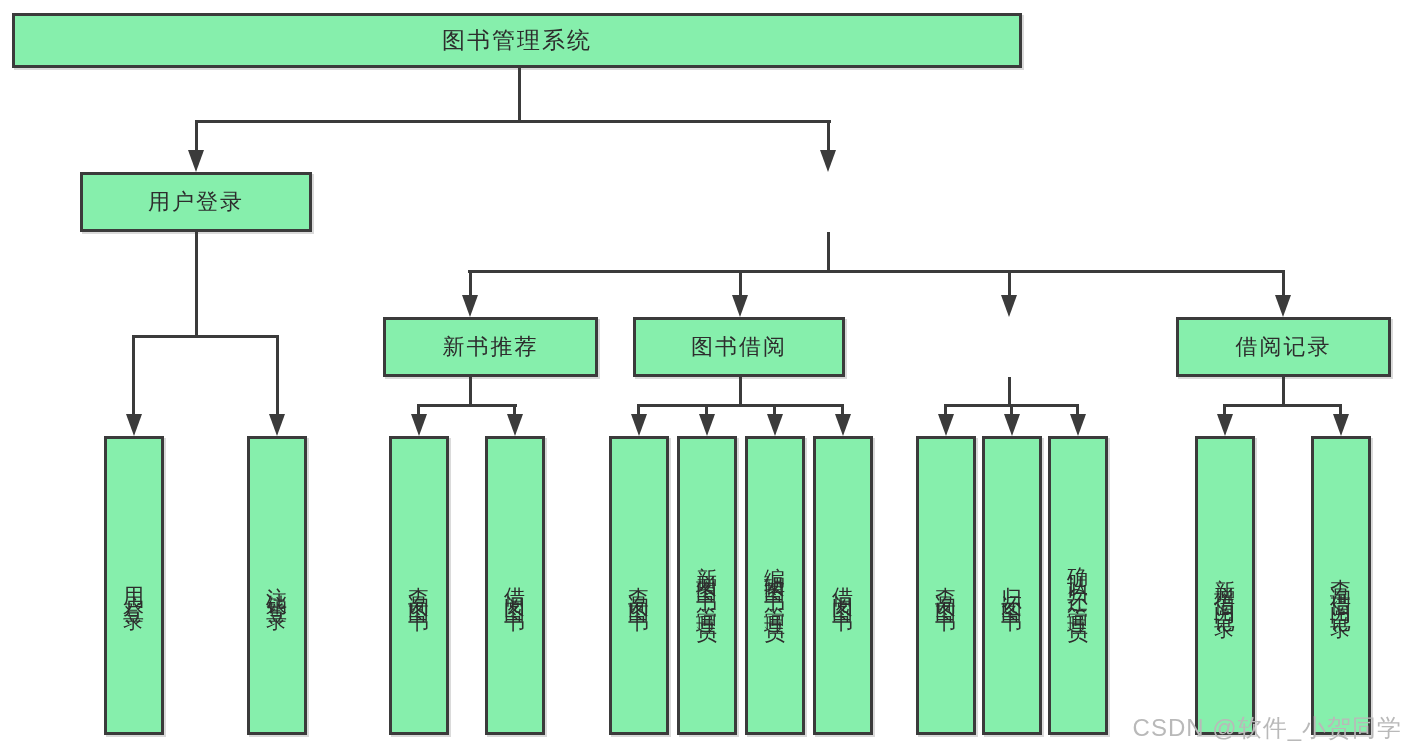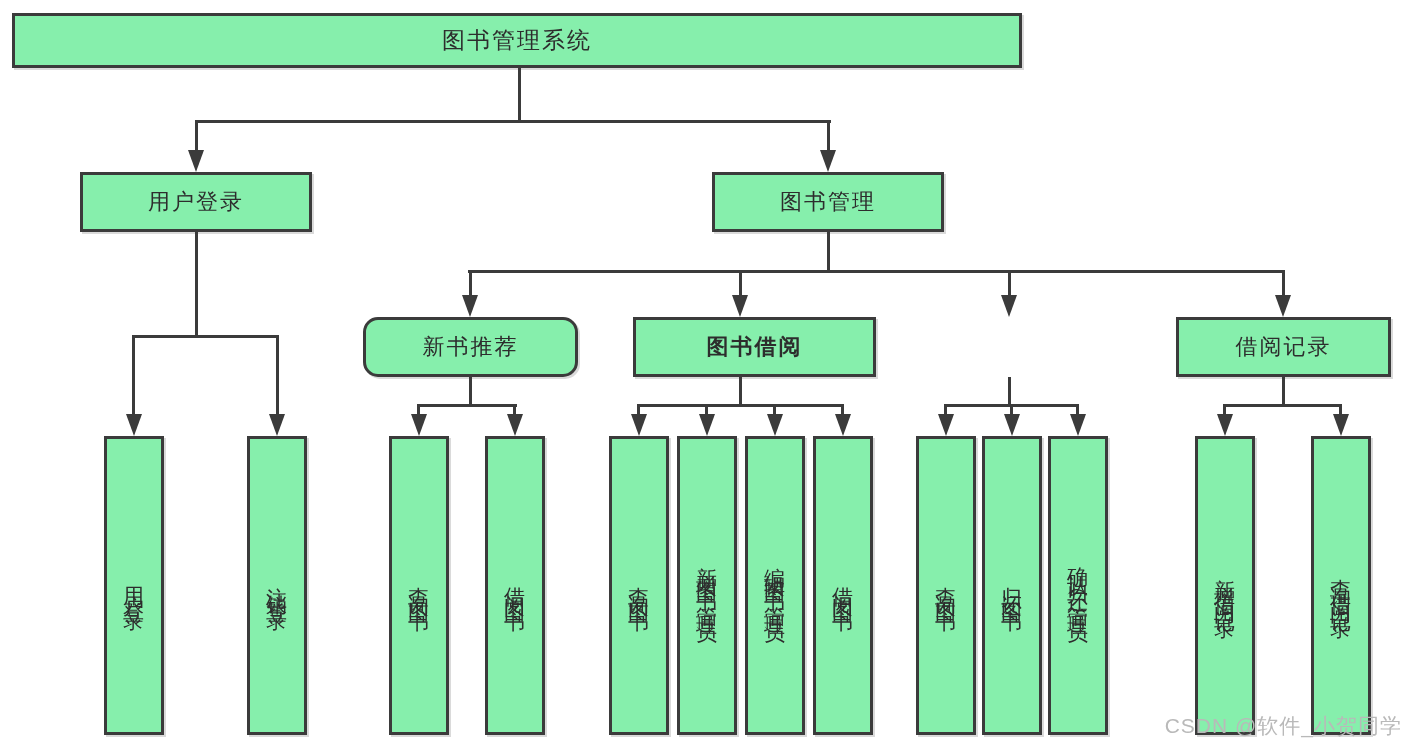--- a/index.html
+++ b/index.html
@@ -9,21 +9,21 @@
   .arrow{position:absolute;width:0;height:0;
          border-left:8px solid transparent;border-right:8px solid transparent;
          border-top:22px solid var(--line,#3b3b3b);}
   .box{position:absolute;background:#86efac;border:3px solid var(--line,#3b3b3b);
        box-sizing:border-box;display:flex;align-items:center;justify-content:center;
        box-shadow:2px 2px 0 rgba(150,150,150,.35);}
   .box-h .lbl{font-size:22px;color:var(--text,#2d2d2d);letter-spacing:2px;white-space:nowrap;}
   .root .lbl{font-size:23px;}
   .box-v .lbl{writing-mode:vertical-rl;text-orientation:mixed;font-size:21px;
               letter-spacing:8px;line-height:1;color:var(--text,#2d2d2d);white-space:nowrap;}
-  .watermark{position:absolute;top:712px;right:3px;font-size:21px;letter-spacing:1px;
+  .watermark{position:absolute;top:712px;right:3px;font-size:24px;letter-spacing:1px;
              color:var(--wm,#b9b9b9);white-space:nowrap;z-index:5;}
 </style>
 </head>
 <body>
 
 <div class="stage">
 
   <div class="box box-h root" style="left:12px;top:13px;width:1010px;height:55px;">
     <span class="lbl">图书管理系统</span>
   </div>
@@ -31,46 +31,43 @@
   <div class="ln" style="left:518px;top:67px;width:3px;height:55px;"></div>
   <div class="ln" style="left:195px;top:120px;width:636px;height:3px;"></div>
   <div class="ln" style="left:195px;top:120px;width:3px;height:32px;"></div>
   <div class="arrow" style="left:188px;top:150px;"></div>
   <div class="ln" style="left:827px;top:120px;width:3px;height:32px;"></div>
   <div class="arrow" style="left:820px;top:150px;"></div>
 
   <div class="box box-h" style="left:80px;top:172px;width:232px;height:60px;">
     <span class="lbl">用户登录</span>
   </div>
-  <div class="box box-h" style="left:712px;top:172px;width:232px;height:60px;">
-    <span class="lbl">图书管理</span>
-  </div>
 
   <div class="ln" style="left:195px;top:232px;width:3px;height:106px;"></div>
   <div class="ln" style="left:133px;top:335px;width:146px;height:3px;"></div>
   <div class="ln" style="left:132px;top:335px;width:3px;height:81px;"></div>
   <div class="arrow" style="left:126px;top:414px;"></div>
   <div class="ln" style="left:276px;top:335px;width:3px;height:81px;"></div>
   <div class="arrow" style="left:269px;top:414px;"></div>
 
   <div class="ln" style="left:827px;top:232px;width:3px;height:41px;"></div>
   <div class="ln" style="left:468px;top:270px;width:817px;height:3px;"></div>
   <div class="ln" style="left:469px;top:270px;width:3px;height:27px;"></div>
   <div class="arrow" style="left:462px;top:295px;"></div>
   <div class="ln" style="left:739px;top:270px;width:3px;height:27px;"></div>
   <div class="arrow" style="left:732px;top:295px;"></div>
   <div class="ln" style="left:1008px;top:270px;width:3px;height:27px;"></div>
   <div class="arrow" style="left:1001px;top:295px;"></div>
   <div class="ln" style="left:1282px;top:270px;width:3px;height:27px;"></div>
   <div class="arrow" style="left:1275px;top:295px;"></div>
 
-  <div class="box box-h" style="left:363px;top:317px;width:215px;height:60px;border-radius:15px;">
+  <div class="box box-h" style="left:383px;top:317px;width:215px;height:60px;">
     <span class="lbl">新书推荐</span>
   </div>
-  <div class="box box-h" style="left:633px;top:317px;width:243px;height:60px;font-weight:bold;">
+  <div class="box box-h" style="left:633px;top:317px;width:212px;height:60px;">
     <span class="lbl">图书借阅</span>
   </div>
   <div class="box box-h" style="left:1176px;top:317px;width:215px;height:60px;">
     <span class="lbl">借阅记录</span>
   </div>
 
   <div class="ln" style="left:469px;top:377px;width:3px;height:29px;"></div>
   <div class="ln" style="left:418px;top:404px;width:99px;height:3px;"></div>
   <div class="ln" style="left:417px;top:404px;width:3px;height:12px;"></div>
   <div class="arrow" style="left:411px;top:414px;"></div>

